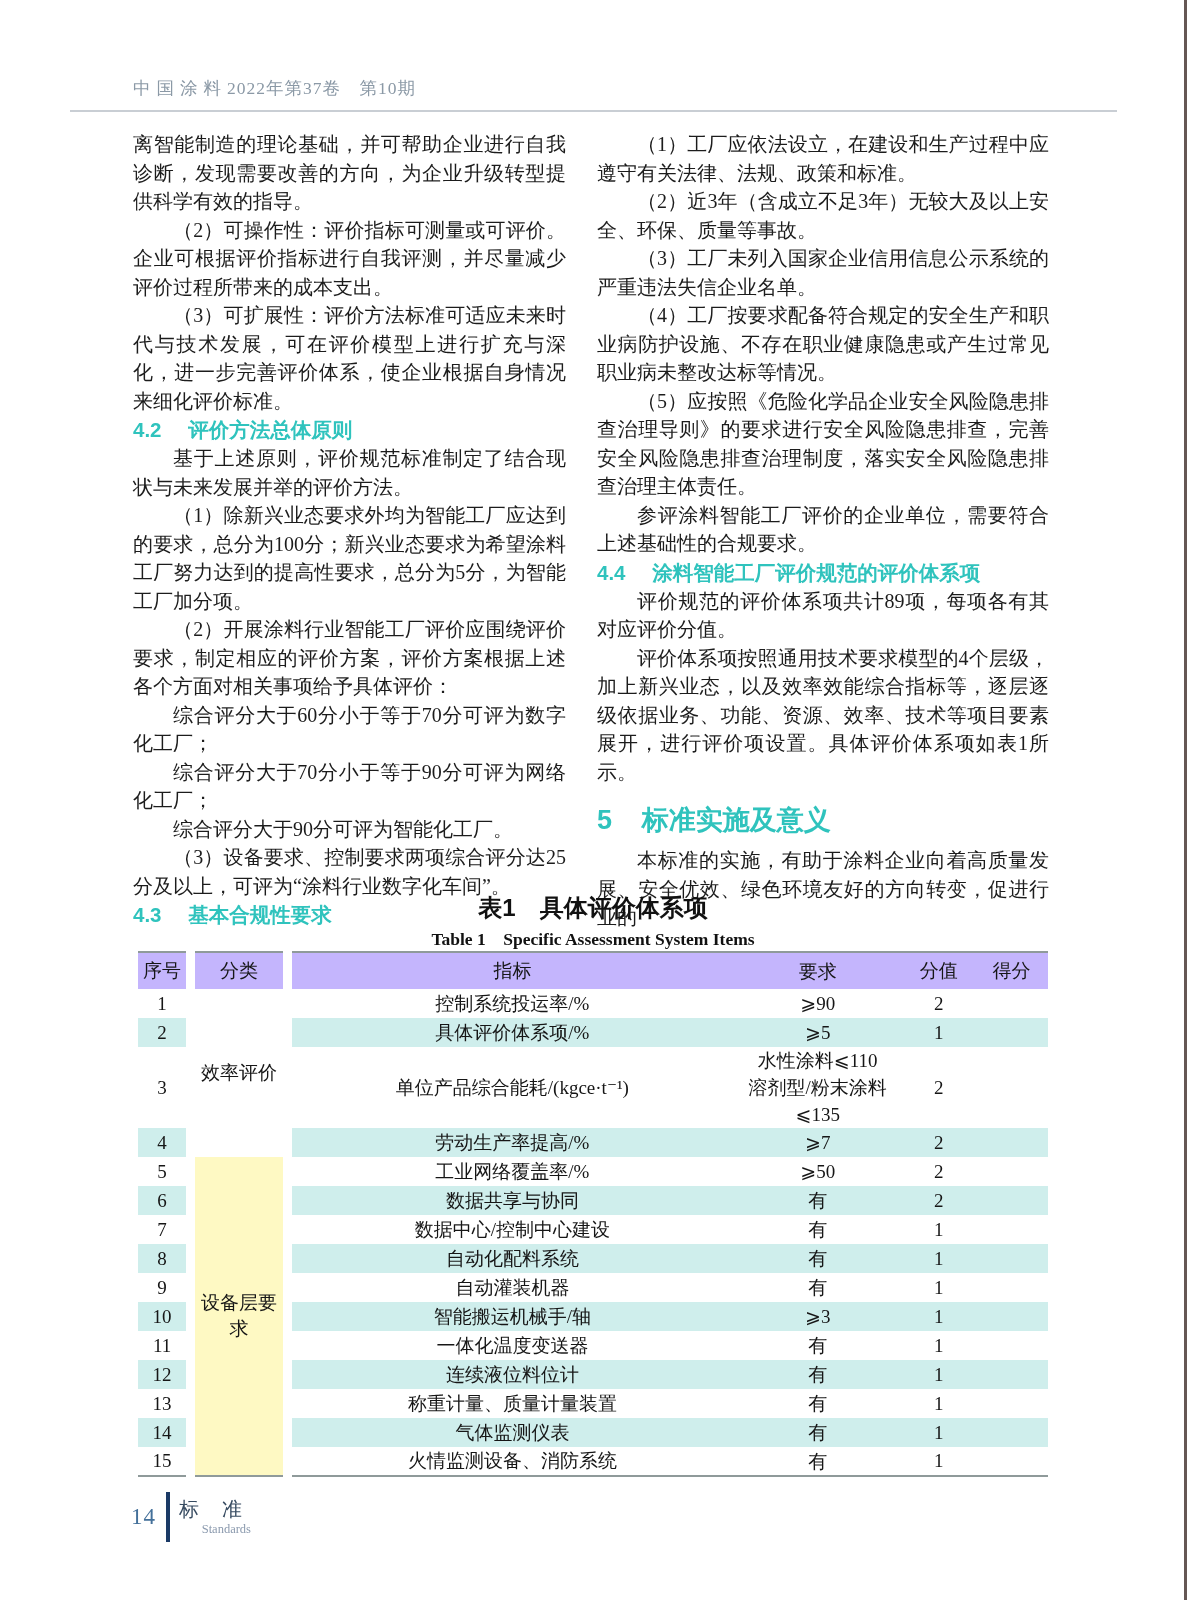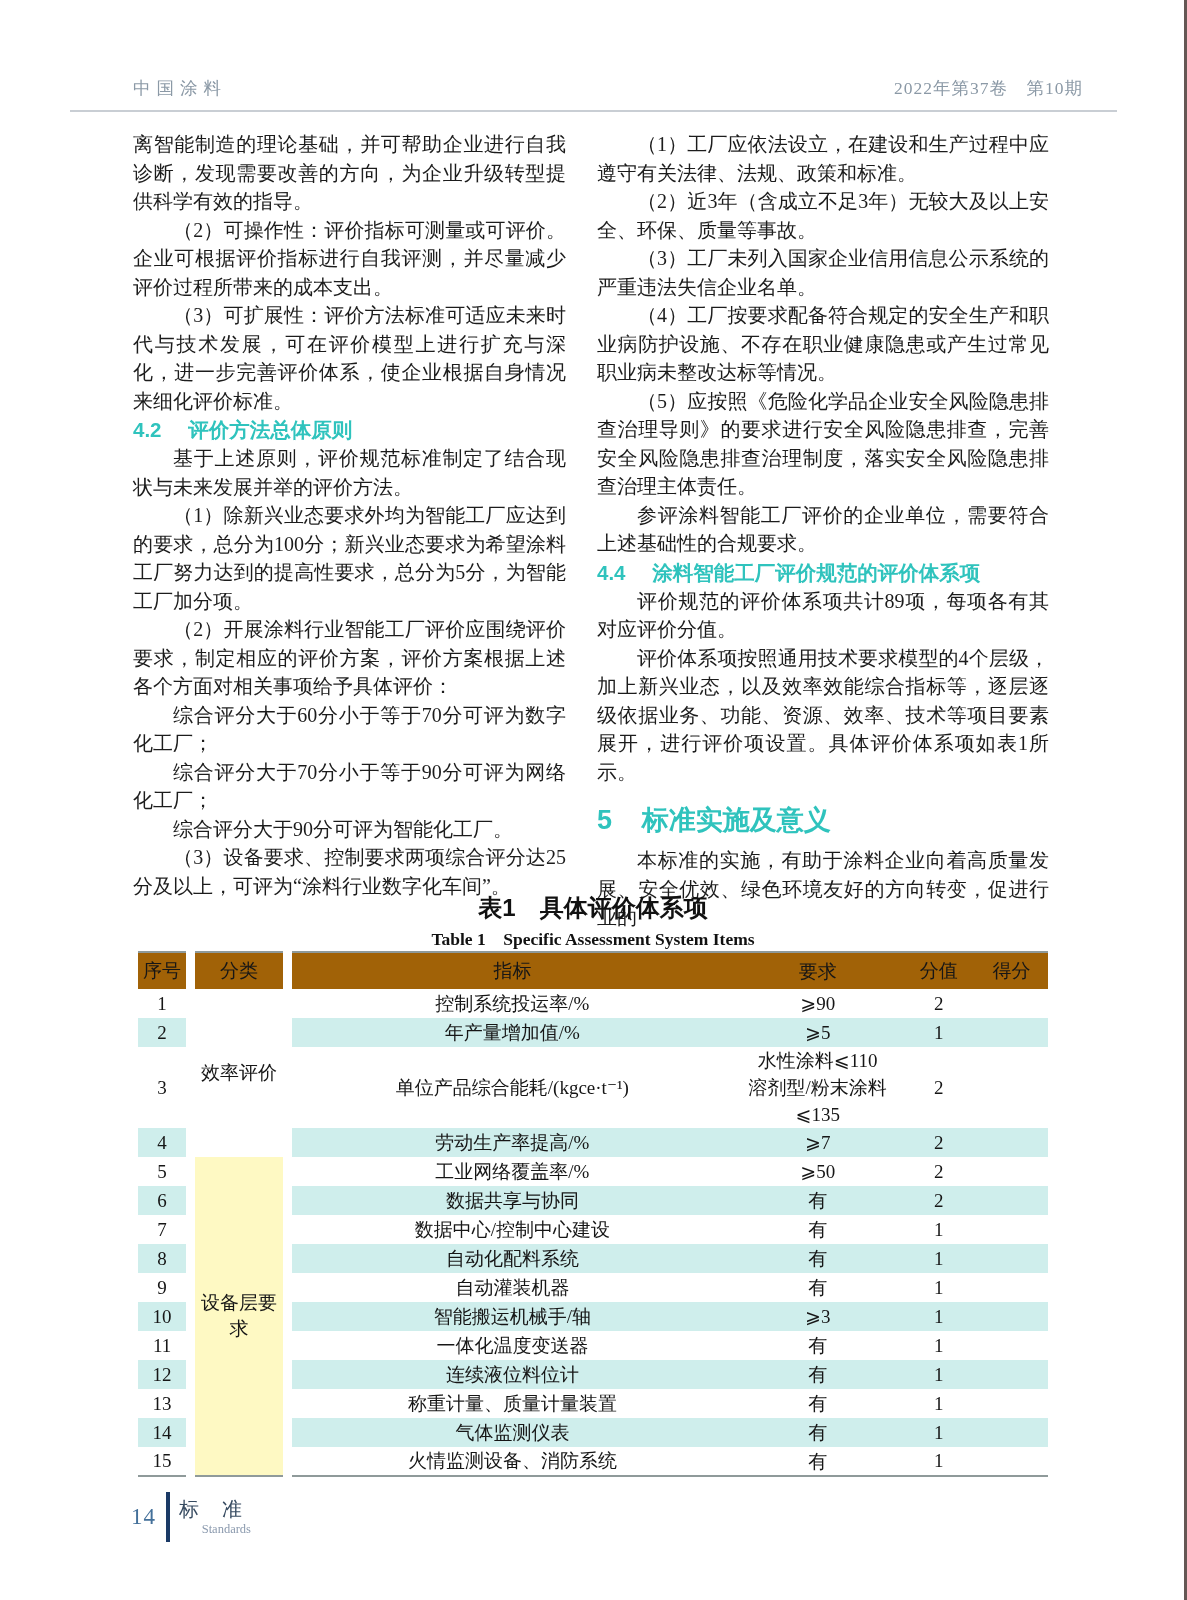--- a/index.html
+++ b/index.html
@@ -1,21 +1,21 @@
 <!DOCTYPE html>
 <html><head>
 <meta charset="utf-8">
 <style>
   html,body{margin:0;padding:0;background:#ffffff;}
   .page{position:relative;width:1187px;height:1600px;background:#ffffff;overflow:hidden;
         font-family:"Liberation Serif","DejaVu Serif",serif;color:#1c1c1c;}
 
   
   .page-header{position:absolute;top:76px;left:133px;width:950px;display:flex;
-    justify-content:space-between;color:#8b99a6;font-size:17.5px;}
+    color:#8b99a6;font-size:17.5px;}
   .journal-name{letter-spacing:6px;}
   .issue-info{letter-spacing:1px;}
   .header-rule{position:absolute;left:70px;top:110px;width:1047px;height:2px;background:#c9ced4;}
 
   
   .col{position:absolute;top:130px;font-size:20px;line-height:28.5px;text-align:justify;}
   .col-left{left:133px;width:433px;}
   .col-right{left:597px;width:452px;}
   .col p{margin:0;text-indent:2em;}
   .col p.cont{text-indent:0;}
@@ -27,21 +27,21 @@
   .big-h .h-num{margin-right:1.1em;}
 
   
   .table-block{position:absolute;left:138px;top:892px;width:910px;}
   .tbl-title-cn{text-align:center;font-family:"Liberation Sans","DejaVu Sans",sans-serif;
     font-weight:bold;font-size:24px;color:#111;margin-bottom:3px;}
   .tbl-title-en{text-align:center;font-weight:bold;font-size:17.5px;color:#111;margin-bottom:0;}
   table.assess{border-collapse:collapse;width:910px;font-size:19px;color:#161616;
     border-top:2px solid #8f9a9a;border-bottom:2px solid #8f9a9a;}
   table.assess th,table.assess td{font-weight:normal;text-align:center;vertical-align:middle;padding:0;}
-  table.assess thead tr{height:37px;background:#a16207;}
+  table.assess thead tr{height:37px;background:#c4b5fd;}
   table.assess tbody tr{height:29px;}
   table.assess tbody tr.stripe td{background:#cfeeec;}
   .c-no{width:48px;border-right:9px solid #fff;}
   .c-cat{width:88px;border-right:9px solid #fff;}
   .c-cat.cat-plain{background:#ffffff;}
   .c-cat.cat-shaded{background:#fef9c3;}
   .c-ind{width:440px;}
   td.c-ind{text-align:left;padding-left:10px;}
   .c-req{width:170px;white-space:pre-line;line-height:27px;padding:2px 0;}
   .c-score{width:72px;}
@@ -73,20 +73,21 @@
     <p>（2）可操作性：评价指标可测量或可评价。企业可根据评价指标进行自我评测，并尽量减少评价过程所带来的成本支出。</p>
     <p>（3）可扩展性：评价方法标准可适应未来时代与技术发展，可在评价模型上进行扩充与深化，进一步完善评价体系，使企业根据自身情况来细化评价标准。</p>
     <h3 class="sec-h"><span class="h-num">4.2</span><span class="h-title">评价方法总体原则</span></h3>
     <p>基于上述原则，评价规范标准制定了结合现状与未来发展并举的评价方法。</p>
     <p>（1）除新兴业态要求外均为智能工厂应达到的要求，总分为100分；新兴业态要求为希望涂料工厂努力达到的提高性要求，总分为5分，为智能工厂加分项。</p>
     <p>（2）开展涂料行业智能工厂评价应围绕评价要求，制定相应的评价方案，评价方案根据上述各个方面对相关事项给予具体评价：</p>
     <p>综合评分大于60分小于等于70分可评为数字化工厂；</p>
     <p>综合评分大于70分小于等于90分可评为网络化工厂；</p>
     <p>综合评分大于90分可评为智能化工厂。</p>
     <p>（3）设备要求、控制要求两项综合评分达25分及以上，可评为“涂料行业数字化车间”。</p>
+    <h3 class="sec-h"><span class="h-num">4.3</span><span class="h-title">基本合规性要求</span></h3>
   </section>
 
   <section class="col col-right">
     <p>（1）工厂应依法设立，在建设和生产过程中应遵守有关法律、法规、政策和标准。</p>
     <p>（2）近3年（含成立不足3年）无较大及以上安全、环保、质量等事故。</p>
     <p>（3）工厂未列入国家企业信用信息公示系统的严重违法失信企业名单。</p>
     <p>（4）工厂按要求配备符合规定的安全生产和职业病防护设施、不存在职业健康隐患或产生过常见职业病未整改达标等情况。</p>
     <p>（5）应按照《危险化学品企业安全风险隐患排查治理导则》的要求进行安全风险隐患排查，完善安全风险隐患排查治理制度，落实安全风险隐患排查治理主体责任。</p>
     <p>参评涂料智能工厂评价的企业单位，需要符合上述基础性的合规要求。</p>
     <h3 class="sec-h"><span class="h-num">4.4</span><span class="h-title">涂料智能工厂评价规范的评价体系项</span></h3>
@@ -114,21 +115,21 @@
           <tr>
     <td class="c-no">1</td>
     <td class="c-cat cat-plain" rowspan="4">效率评价</td>
             <td class="c-ind">控制系统投运率/%</td>
     <td class="c-req">⩾90</td>
     <td class="c-score">2</td>
     <td class="c-earned"></td>
   </tr>
           <tr class="stripe">
     <td class="c-no">2</td>
-    <td class="c-ind">年产量增加值/%</td>
+    <td class="c-ind">具体评价体系项/%</td>
     <td class="c-req">⩾5</td>
     <td class="c-score">1</td>
     <td class="c-earned"></td>
   </tr>
           <tr>
     <td class="c-no">3</td>
     <td class="c-ind">单位产品综合能耗/(kgce·t⁻¹)</td>
     <td class="c-req">水性涂料⩽110
 溶剂型/粉末涂料
 ⩽135</td>

